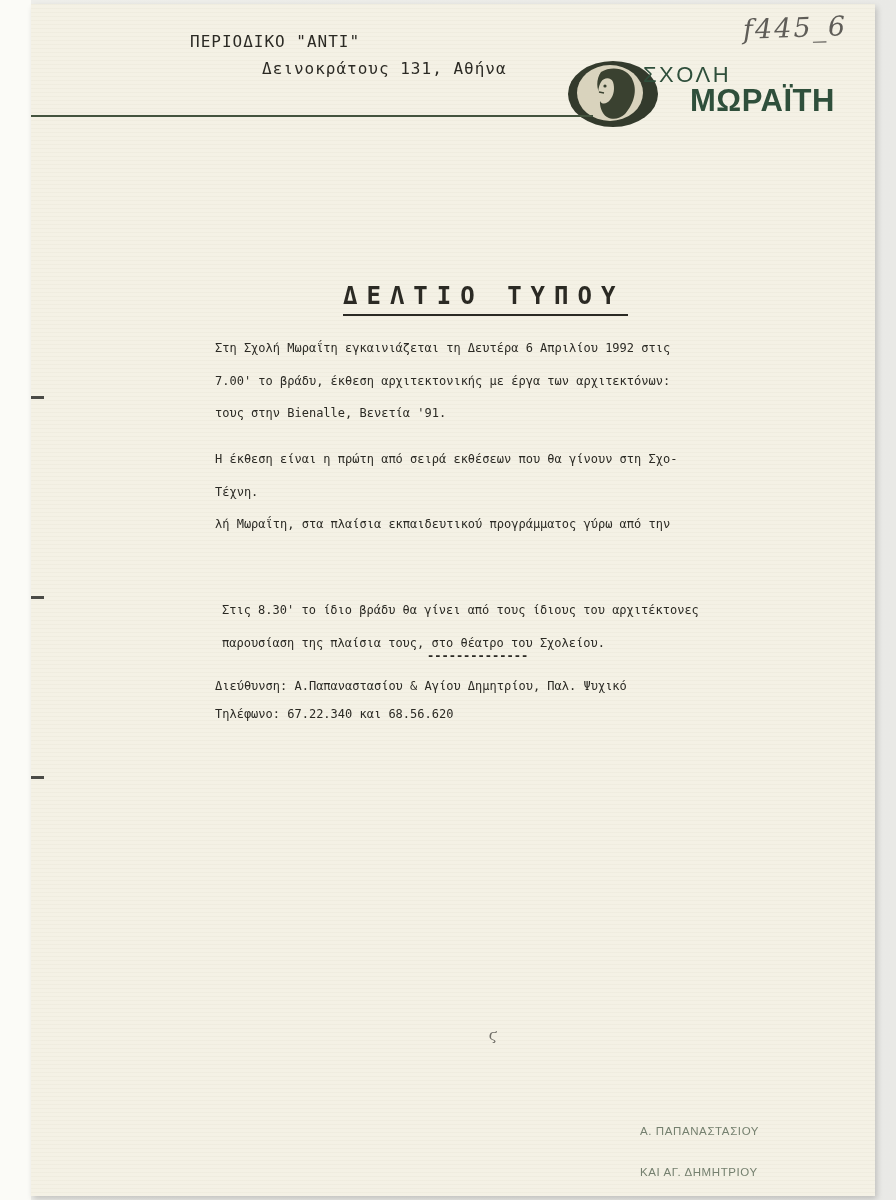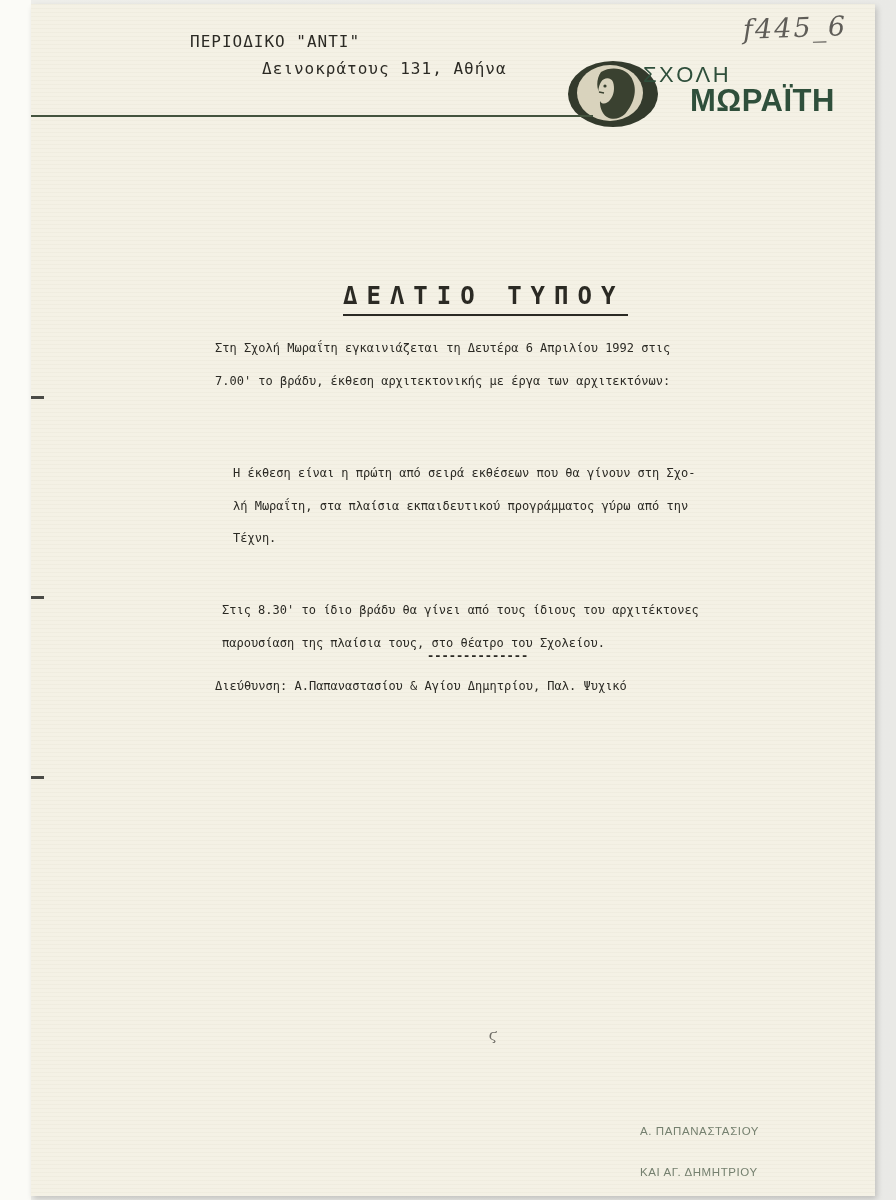--- a/index.html
+++ b/index.html
@@ -63,37 +63,39 @@
 
   <div class="binding-mark" style="top:392px;"></div>
   <div class="binding-mark" style="top:592px;"></div>
   <div class="binding-mark" style="top:772px;"></div>
 
   <div class="abs title" style="left:312px;top:278px;">ΔΕΛΤΙΟ ΤΥΠΟΥ</div>
 
   <div class="abs" style="left:184px;top:328px;">
     <div class="typed">Στη Σχολή Μωραΐτη εγκαινιάζεται τη Δευτέρα 6 Απριλίου 1992 στις</div>
     <div class="typed">7.00' το βράδυ, έκθεση αρχιτεκτονικής με έργα των αρχιτεκτόνων:</div>
+    <div class="typed">τους στην Bienalle, Βενετία '91.</div>
   </div>
 
-  <div class="abs" style="left:184px;top:453px;margin-left:18px;">
+  <div class="abs" style="left:184px;top:439px;">
     <div class="typed">Η έκθεση είναι η πρώτη από σειρά εκθέσεων που θα γίνουν στη Σχο-</div>
+    <div class="typed">Τέχνη.</div>
     <div class="typed">λή Μωραΐτη, στα πλαίσια εκπαιδευτικού προγράμματος γύρω από την</div>
-    <div class="typed">Τέχνη.</div>
   </div>
 
 
   <div class="abs" style="left:184px;top:590px;margin-left:7px;">
     <div class="typed">Στις 8.30' το ίδιο βράδυ θα γίνει από τους ίδιους του αρχιτέκτονες</div>
     <div class="typed">παρουσίαση της πλαίσια τους, στο θέατρο του Σχολείου.</div>
   </div>
 
   <div class="abs typed dashes" style="left:396px;top:636px;">--------------</div>
 
   <div class="abs typed" style="left:184px;top:666px;">Διεύθυνση: Α.Παπαναστασίου &amp; Αγίου Δημητρίου, Παλ. Ψυχικό</div>
+  <div class="abs typed" style="left:184px;top:694px;">Τηλέφωνο: 67.22.340 και 68.56.620</div>
 
   <div class="abs squiggle" style="left:458px;top:1022px;">ϛ</div>
 
   <div class="abs footer-block" style="left:609px;top:1094px;">
     <div>Α. ΠΑΠΑΝΑΣΤΑΣΙΟΥ</div>
     <div>ΚΑΙ ΑΓ. ΔΗΜΗΤΡΙΟΥ</div>
     
     
   </div>
 

